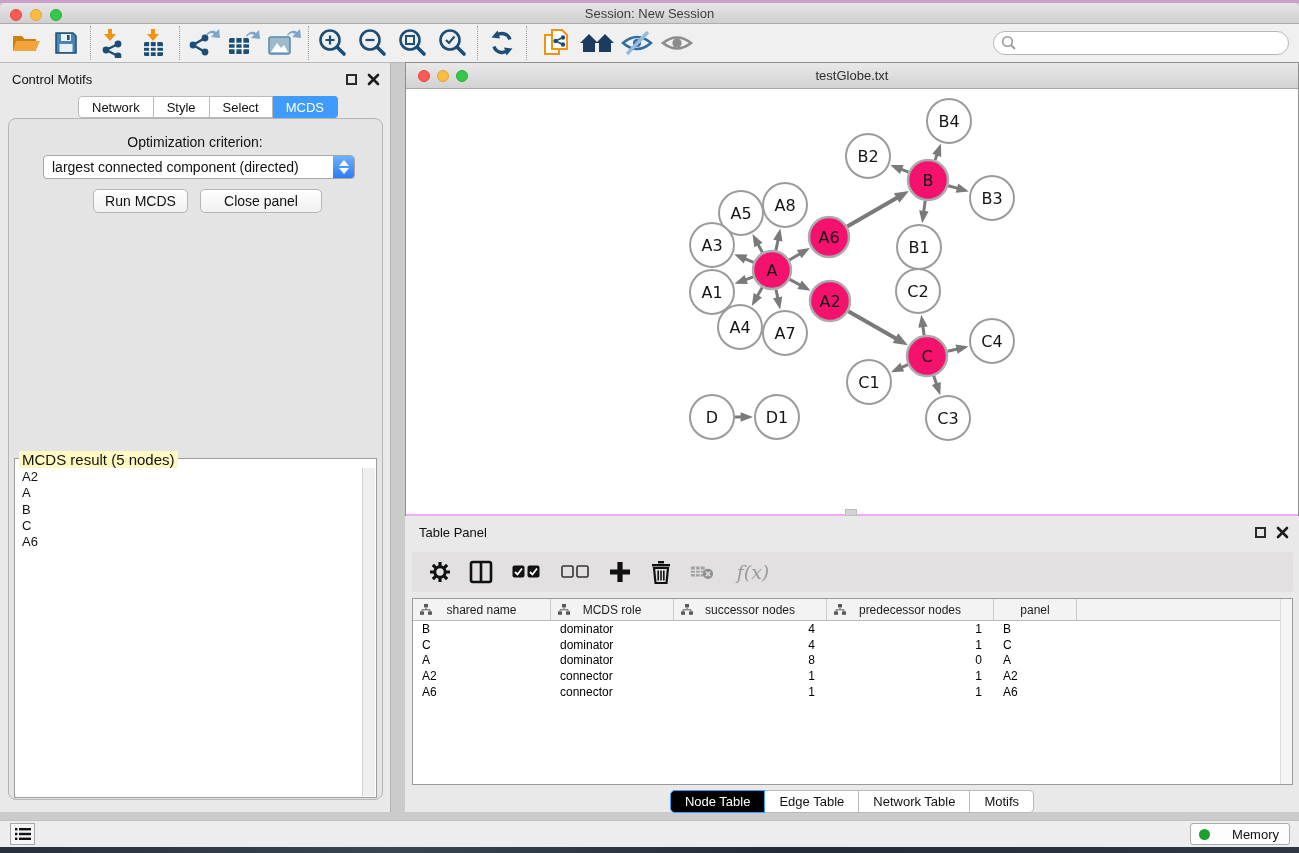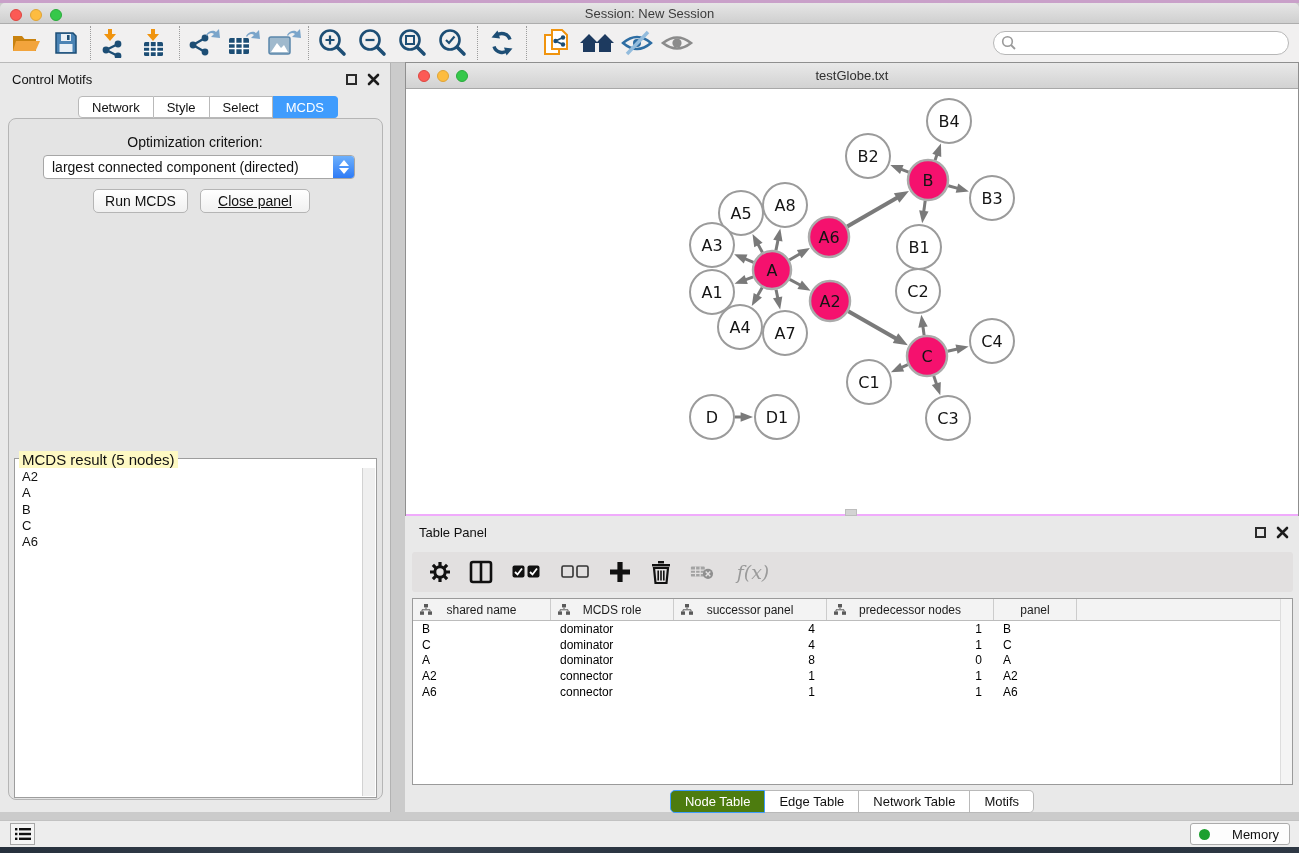--- a/index.html
+++ b/index.html
@@ -53,21 +53,21 @@
   .dd-stepper { width:21px; height:22px; margin-right:0px; border-radius:0 3px 3px 0;
     background:linear-gradient(#6db0fc,#2e7bf6); position:relative; }
   .dd-stepper:before { content:""; position:absolute; left:5.5px; top:4px;
     border-left:5px solid transparent; border-right:5px solid transparent; border-bottom:6px solid #fff; }
   .dd-stepper:after { content:""; position:absolute; left:5.5px; bottom:4px;
     border-left:5px solid transparent; border-right:5px solid transparent; border-top:6px solid #fff; }
   .cp-btn { position:absolute; top:126px; height:24px; background:linear-gradient(#ffffff,#f0f0f0);
     border:1px solid #b5b5b5; border-radius:5px; font-size:14px; color:#111;
     display:flex; align-items:center; justify-content:center; }
   .btn-run { left:93px; width:95px; }
-  .btn-close { left:200px; width:110px;text-decoration:underline; }
+  .btn-close { left:200px; width:122px; }
   .fieldset { position:absolute; left:14px; top:395px; width:363px; height:340px;
     background:#fff; border:1px solid #9d9d9d; }
   .fieldset .legend { position:absolute; left:4px; top:-8px; background:#fef9c3; padding:0 3px;
     font-size:15px; color:#111; }
   .mcds-list { position:absolute; left:5px; top:10px; right:16px; bottom:4px; overflow:hidden; }
   .mcds-item { font-size:13px; color:#111; line-height:16.3px; padding-left:2px; }
   .fs-scroll { position:absolute; right:1px; top:9px; bottom:1px; width:13px; background:#efefef; border-left:1px solid #d2d2d2; }
 
   
   .net-window { position:absolute; left:405px; top:62px; width:894px; height:576px;
@@ -95,21 +95,21 @@
     font-size:12px; color:#1c1c1c; border-right:1px solid #cccccc; }
   .dt-th .h-icon { position:absolute; left:7px; top:5px; }
   .dt-row { display:flex; height:15.8px; align-items:center; }
   .dt-cell { font-size:12px; color:#000; white-space:nowrap; overflow:hidden; }
   .dt-scroll { position:absolute; right:0; top:0; bottom:0; width:12px; background:#f4f4f4; border-left:1px solid #ddd; }
   .tp-tabs { position:absolute; left:0; right:0; top:274px; display:flex; justify-content:center; }
   .tp-tab { height:23px; padding:0 14px; font-size:13px; display:flex; align-items:center;
     background:#fff; border:1px solid #b9b9b9; border-left:none; color:#111; }
   .tp-tab:first-child { border-left:1px solid #b9b9b9; border-radius:5px 0 0 5px; }
   .tp-tab:last-child { border-radius:0 5px 5px 0; }
-  .tp-tab.active { background:#4d7c0f; border-color:#3f9cfd; color:#fff; }
+  .tp-tab.active { background:#000000; border-color:#3f9cfd; color:#fff; }
 
   
   .statusbar { position:absolute; left:0; top:820px; width:1299px; height:27px;
     background:#ededed; border-top:1px solid #c2c2c2; }
   .list-btn { position:absolute; left:10px; top:2px; width:25px; height:22px; background:#f5f5f5;
     border:1px solid #a8a8a8; display:flex; align-items:center; justify-content:center; }
   .memory-btn { position:absolute; right:9px; top:2px; height:22px; padding:0 10px 0 8px;
     background:#fdfdfd; border:1px solid #ababab; border-radius:3px;
     display:flex; align-items:center; gap:22px; font-size:13px; color:#111; }
   .mem-dot { width:11px; height:11px; border-radius:50%; background:#1ca02f; }
@@ -486,21 +486,21 @@
             </svg>
             <span>MCDS role</span>
           </div>
           <div class="dt-th" style="width: 153px;">
             <svg width="12" height="11" viewBox="0 0 12 11" class="h-icon">
               <rect x="4" y="0" width="4" height="3.4" fill="#5a5a5a"></rect>
               <path d="M6,3.4 V5 M2,7.4 V5.8 H10 V7.4" fill="none" stroke="#5a5a5a" stroke-width="1"></path>
               <rect x="0" y="7.4" width="4" height="3.4" fill="#5a5a5a"></rect>
               <rect x="8" y="7.4" width="4" height="3.4" fill="#5a5a5a"></rect>
             </svg>
-            <span>successor panel</span>
+            <span>successor nodes</span>
           </div>
           <div class="dt-th" style="width: 167px;">
             <svg width="12" height="11" viewBox="0 0 12 11" class="h-icon">
               <rect x="4" y="0" width="4" height="3.4" fill="#5a5a5a"></rect>
               <path d="M6,3.4 V5 M2,7.4 V5.8 H10 V7.4" fill="none" stroke="#5a5a5a" stroke-width="1"></path>
               <rect x="0" y="7.4" width="4" height="3.4" fill="#5a5a5a"></rect>
               <rect x="8" y="7.4" width="4" height="3.4" fill="#5a5a5a"></rect>
             </svg>
             <span>predecessor nodes</span>
           </div>

